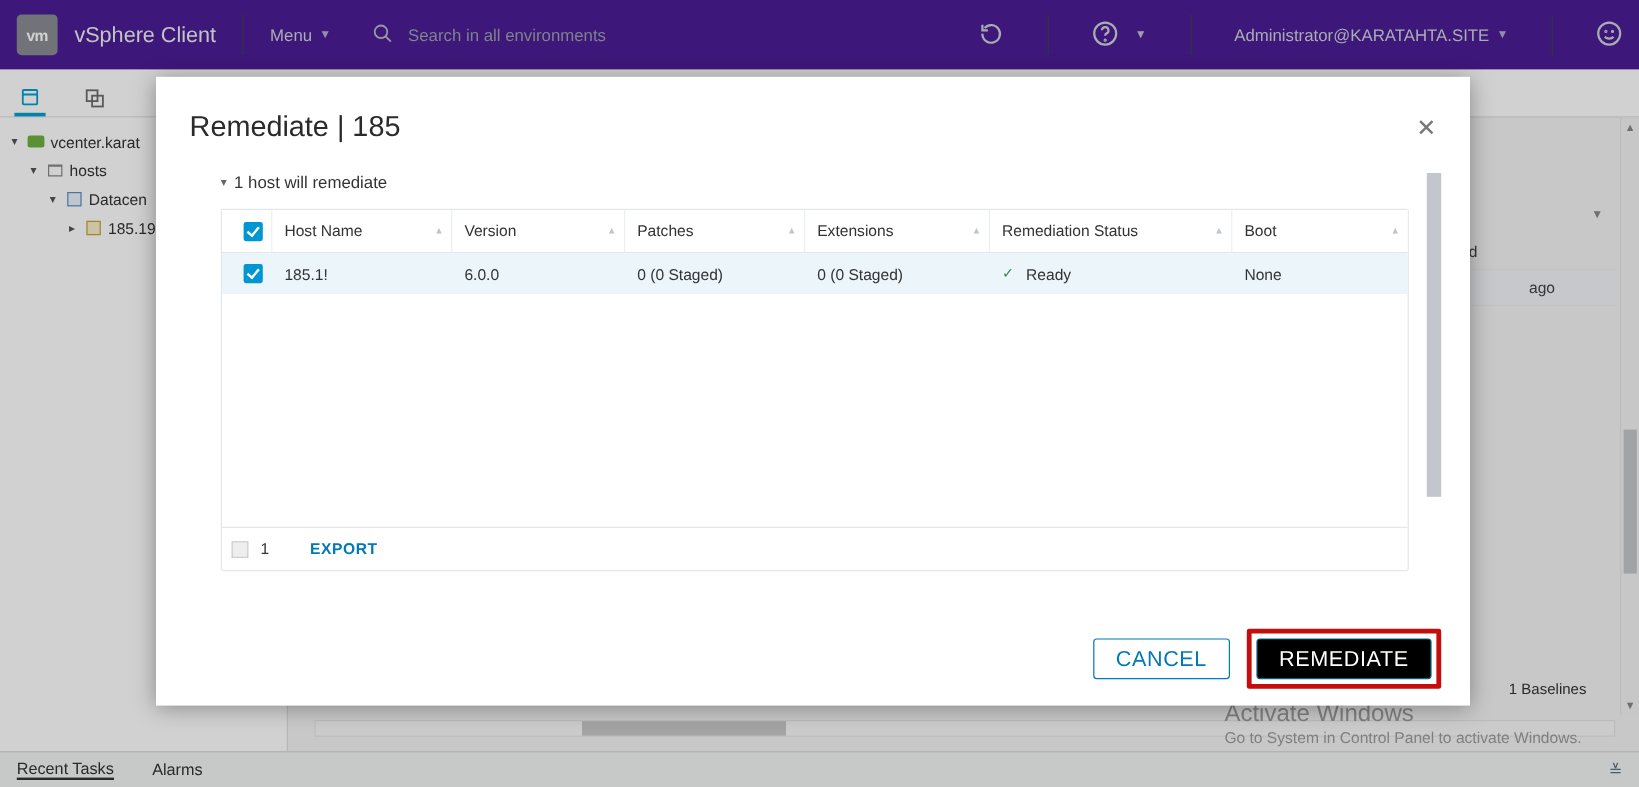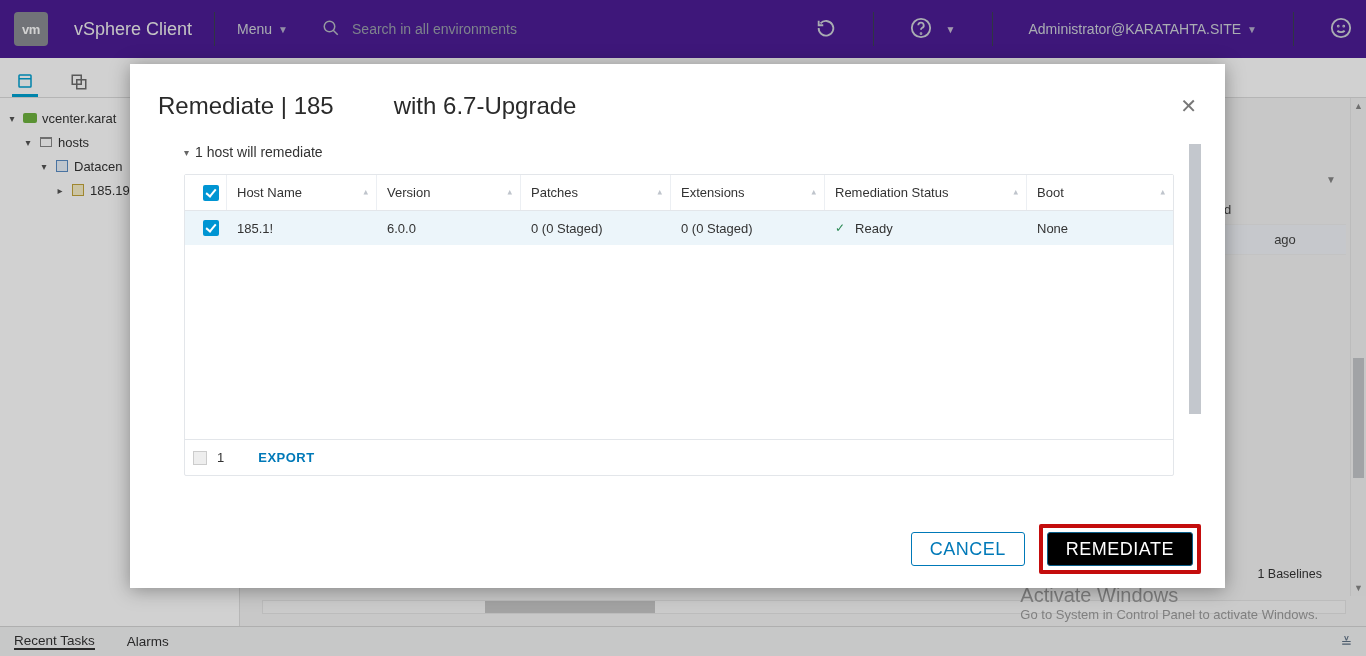--- a/index.html
+++ b/index.html
@@ -23,21 +23,21 @@
     padding: 0 14px;
   }
   .vm-logo {
     width: 34px; height: 34px;
     background: #8a8d93;
     border-radius: 4px;
     display: flex; align-items: center; justify-content: center;
     color: #fff; font-weight: bold; font-size: 13px;
     letter-spacing: -0.5px;
   }
-  .app-title { margin-left: 26px; font-size: 18px; font-weight: 300; color: #f0f0f0; }
+  .app-title { margin-left: 14px; font-size: 18px; font-weight: 300; color: #f0f0f0; }
   .divider { width: 1px; height: 34px; background: #3a4252; margin: 0 22px; }
   .topbar .menu-label { display: flex; align-items: center; gap: 6px; color: #cfd3da; cursor: pointer; font-size: 14px;}
   .chev { font-size: 10px; opacity: 0.8; }
   .search-wrap { display: flex; align-items: center; margin-left: 34px; gap: 12px; flex: 1; }
   .search-icon svg { width: 18px; height: 18px; stroke: #b8bcc4; }
   .search-ph { color: #9aa0ac; font-size: 14px; }
   .topbar-right { display: flex; align-items: center; gap: 14px; }
   .circle-icon svg { width: 22px; height: 22px; stroke: #cfd3da; }
   .user-label { color: #cfd3da; font-size: 14px; display:flex; align-items:center; gap:6px;}
   
@@ -248,21 +248,20 @@
   <span class="rt">Recent Tasks</span>
   <span>Alarms</span>
   <span class="tog">≚</span>
 </div>
 
 <div class="overlay"></div>
 <div class="modal">
   <div class="modal-header">
     <div class="modal-title">
       <span>Remediate | 185</span>
-      <span>with 6.7-Upgrade</span>
     </div>
     <div class="close-x">✕</div>
   </div>
 
   <div class="modal-body">
     <div class="expand-line">
       <span class="expand-car">▾</span>
       <span>1 host will remediate</span>
     </div>
 

